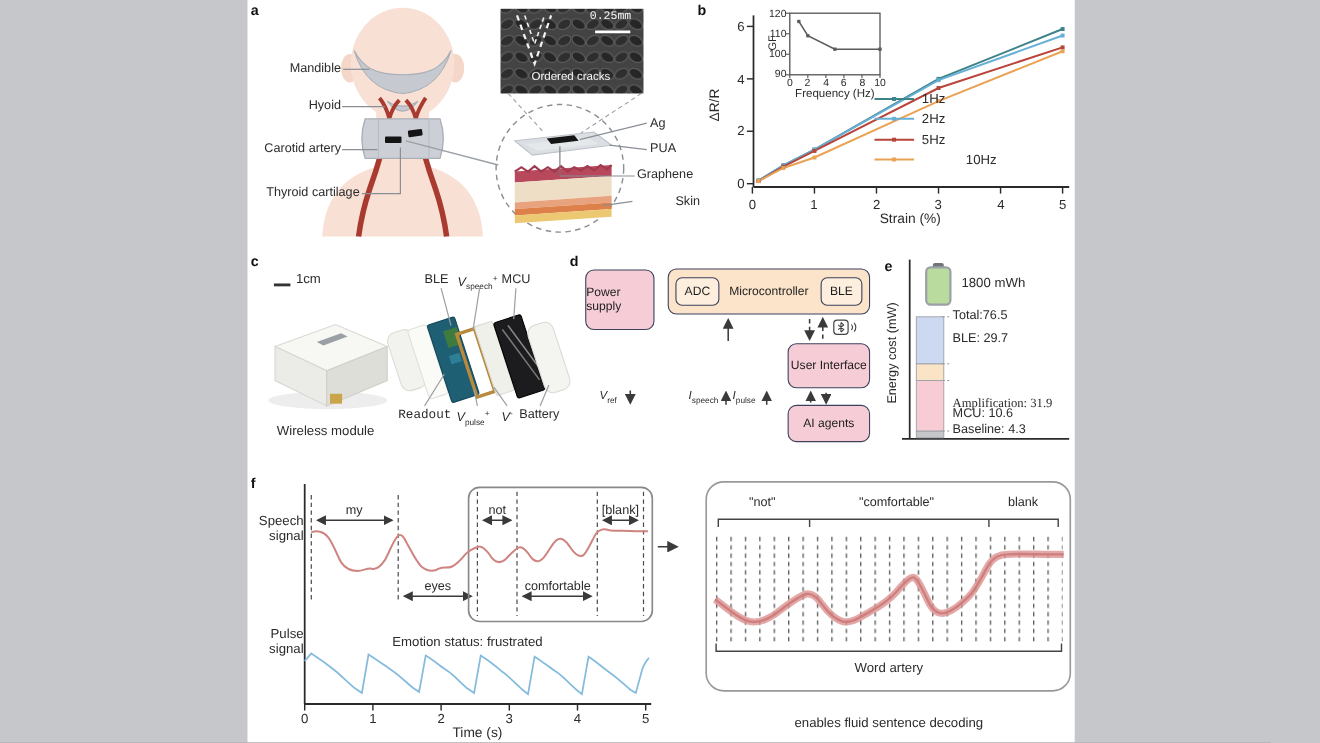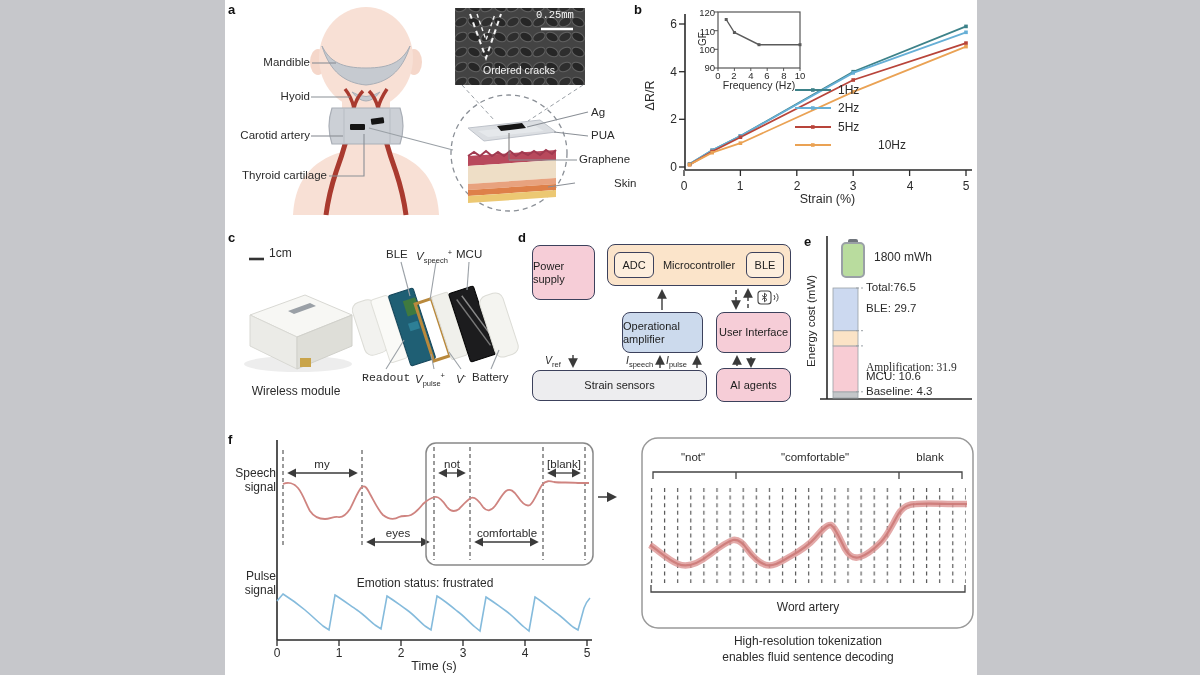--- a/index.html
+++ b/index.html
@@ -363,23 +363,21 @@
   <div class="lbl" style="left:415px;top:371px;"><i>V</i><sub>pulse</sub><sup>+</sup></div>
   <div class="lbl" style="left:456px;top:371px;"><i>V</i><sup>-</sup></div>
   <div class="lbl" style="left:472px;top:371px;">Battery</div>
 
   <div class="box wrap" style="left:532px;top:245px;width:63px;height:55px;background:#f6cdd7;">Power supply</div>
   <div class="box" style="left:607px;top:244px;width:184px;height:42px;background:#fbe4ca;">
     <div class="box" style="left:6px;top:7px;width:40px;height:26px;background:#fdeedd;border-radius:6px;">ADC</div>
     <span>Microcontroller</span>
     <div class="box" style="right:6px;left:auto;top:7px;width:38px;height:26px;background:#fdeedd;border-radius:6px;position:absolute;">BLE</div>
   </div>
-  <div class="box wrap" style="left:622px;top:312px;width:81px;height:41px;background:#ccdaed;">Operational amplifier</div>
   <div class="box wrap" style="left:716px;top:312px;width:75px;height:41px;background:#f6cdd7;">User Interface</div>
-  <div class="box" style="left:532px;top:370px;width:175px;height:31px;background:#ededef;border-color:#3c415c;">Strain sensors</div>
   <div class="box wrap" style="left:716px;top:368px;width:75px;height:34px;background:#f6cdd7;">AI agents</div>
   <div class="lbl" style="left:545px;top:354px;font-size:10.5px;"><i>V</i><sub>ref</sub></div>
   <div class="lbl" style="left:626px;top:354px;font-size:10.5px;"><i>I</i><sub>speech</sub></div>
   <div class="lbl" style="left:666px;top:354px;font-size:10.5px;"><i>I</i><sub>pulse</sub></div>
 
   <div class="lbl rot center" style="left:756px;top:314px;width:112px;">Energy cost (mW)</div>
   <div class="lbl" style="left:874px;top:250px;font-size:12px;">1800 mWh</div>
   <div class="lbl" style="left:866px;top:281px;">Total:76.5</div>
   <div class="lbl" style="left:866px;top:302px;">BLE: 29.7</div>
   <div class="lbl" style="left:866px;top:330px;margin-top:40px;">MCU: 10.6</div>
@@ -398,15 +396,14 @@
   <div class="lbl center" style="left:329px;top:646px;width:20px;font-size:12px;">1</div>
   <div class="lbl center" style="left:391px;top:646px;width:20px;font-size:12px;">2</div>
   <div class="lbl center" style="left:453px;top:646px;width:20px;font-size:12px;">3</div>
   <div class="lbl center" style="left:515px;top:646px;width:20px;font-size:12px;">4</div>
   <div class="lbl center" style="left:577px;top:646px;width:20px;font-size:12px;">5</div>
   <div class="lbl center" style="left:384px;top:659px;width:100px;font-size:12.5px;">Time (s)</div>
   <div class="lbl center" style="left:663px;top:451px;width:60px;">"not"</div>
   <div class="lbl center" style="left:765px;top:451px;width:100px;">"comfortable"</div>
   <div class="lbl center" style="left:900px;top:451px;width:60px;">blank</div>
   <div class="lbl center" style="left:748px;top:600px;width:120px;font-size:12px;">Word artery</div>
-  <div class="lbl center" style="left:688px;top:634px;width:240px;font-size:12px;">High-resolution tokenization</div>
   <div class="lbl center" style="left:688px;top:650px;width:240px;font-size:12px;">enables fluid sentence decoding</div>
 </div>
 
 </body></html>

